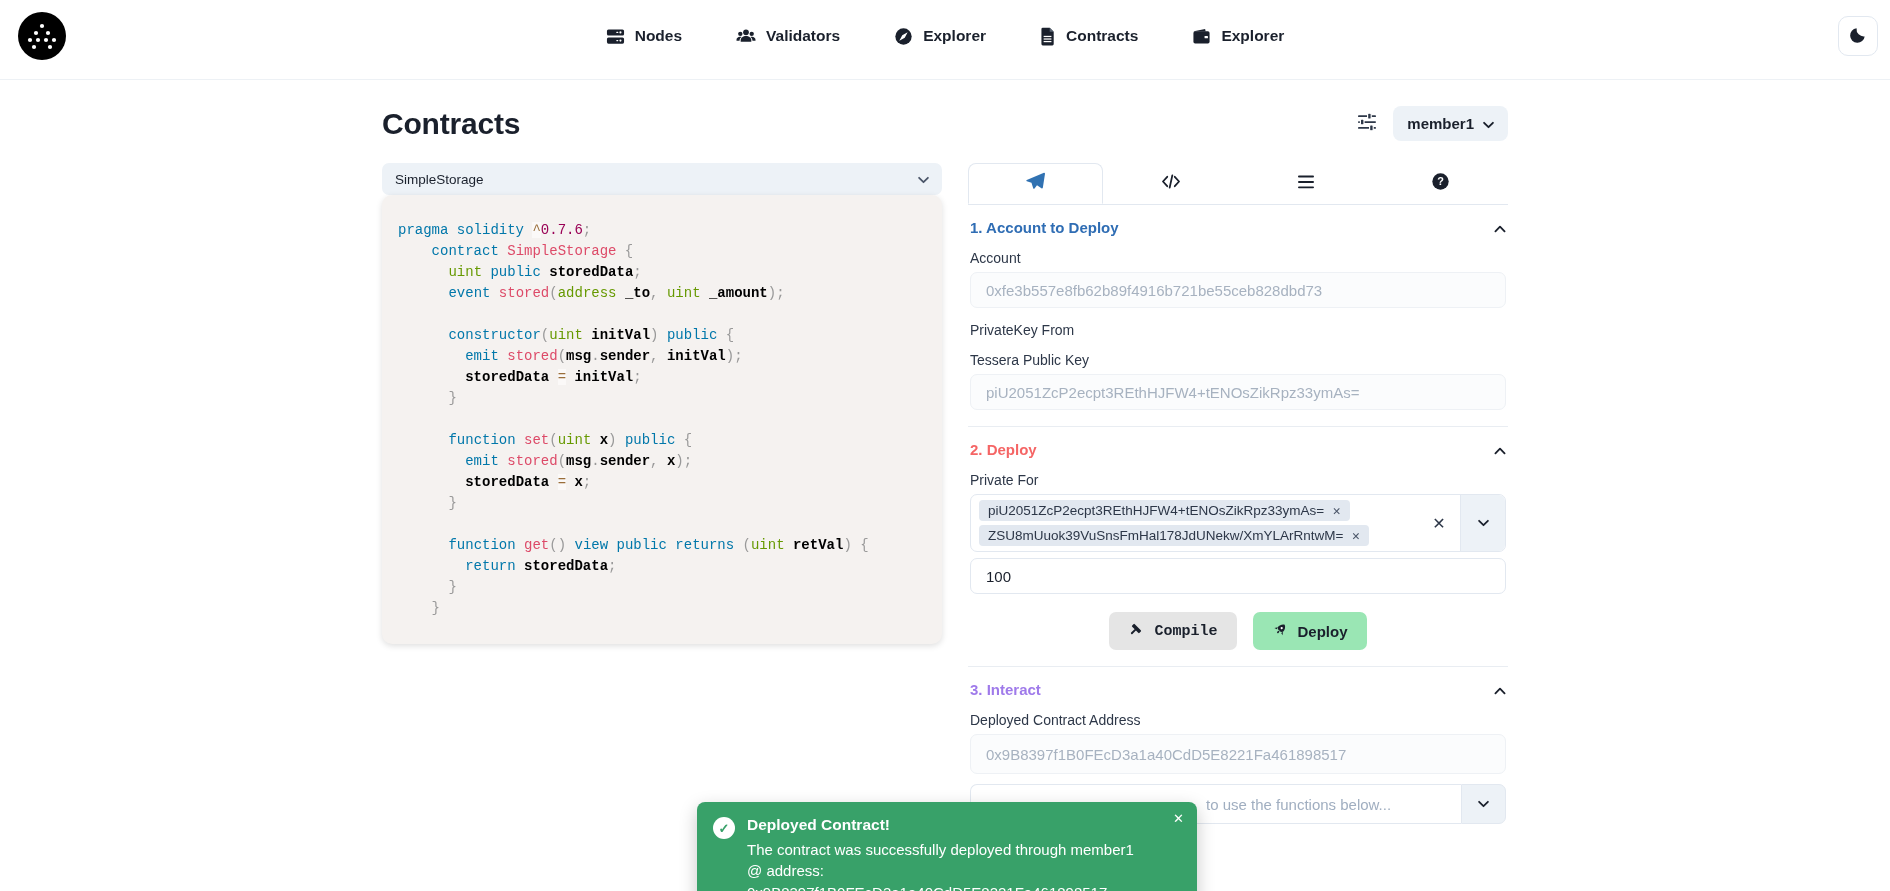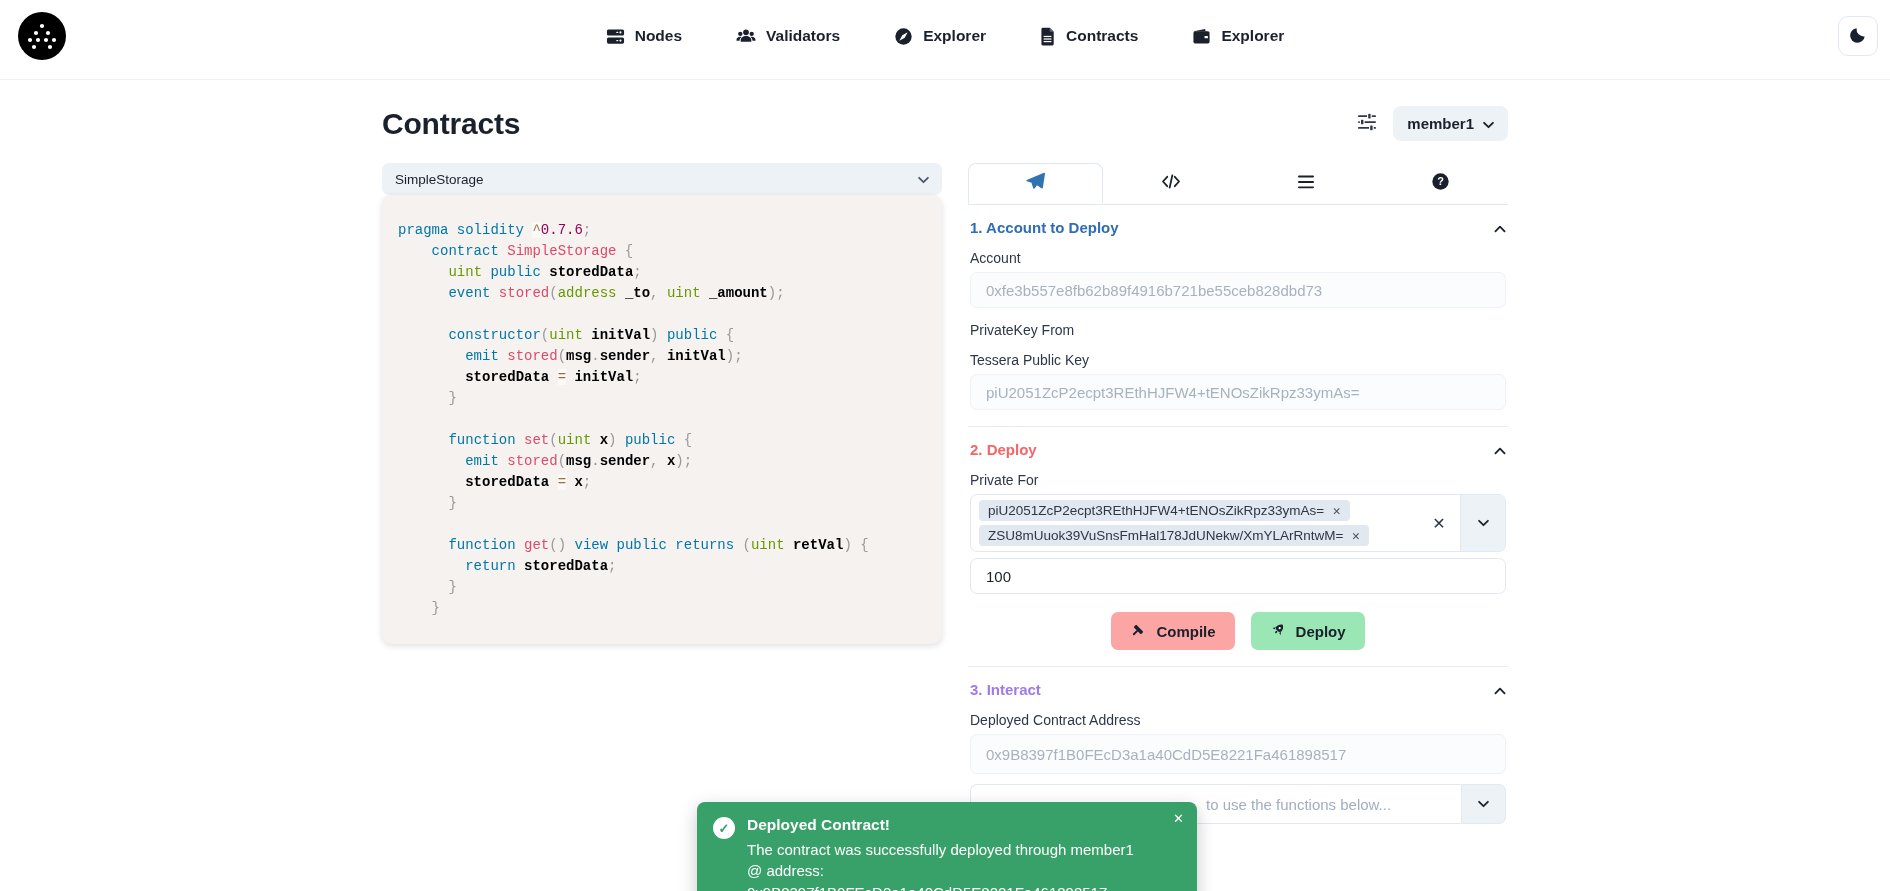--- a/index.html
+++ b/index.html
@@ -48,21 +48,21 @@
   .input { margin-top:6px; height:36px; width:100%; border:1px solid #E2E8F0; border-radius:7px; padding:0 15px; font-size:15px; color:#1A202C; background:#fff; font-family:inherit; outline:none; display:block; }
   .input.disabled { background:#FBFCFD; border-color:#EEF1F5; color:#A7B2C0; }
   .msel { margin-top:6px; border:1px solid #E2E8F0; border-radius:7px; display:flex; min-height:56px; }
   .msel-tags { flex:1; padding:5px 8px; display:flex; flex-wrap:wrap; align-content:center; gap:4px 6px; }
   .tag { background:#E2E8F0; border-radius:4px; padding:3px 9px; font-size:13.5px; color:#2D3748; display:flex; align-items:center; gap:8px; }
   .tag-x { font-size:10.5px; color:#4A5568; cursor:pointer; }
   .msel-clear { width:42px; display:flex; align-items:center; justify-content:center; font-size:16px; color:#2D3748; cursor:pointer; }
   .msel-chev { width:45px; background:#EDF2F7; border-left:1px solid #E2E8F0; border-radius:0 6px 6px 0; display:flex; align-items:center; justify-content:center; cursor:pointer; color:#1A202C; }
   .btn-row { display:flex; justify-content:center; gap:16px; margin-top:18px; }
   .btn { height:38px; border-radius:7px; display:inline-flex; align-items:center; gap:10px; padding:0 19px; font-size:15px; font-weight:700; color:#1A202C; cursor:pointer; border:none; font-family:inherit; }
-  .btn.compile { background:#fca5a5; }
+  .btn.compile { background:#e5e5e5;font-family:Liberation Mono, monospace; }
   .btn.deploy { background:#9AE6B4; }
   .fnselect { margin-top:10px; display:flex; height:40px; }
   .fnselect-main { flex:1; border:1px solid #E2E8F0; border-right:none; border-radius:7px 0 0 7px; display:flex; align-items:center; font-size:15px; color:#A0AEC0; overflow:hidden; white-space:nowrap; }
   .fnselect-main span { padding-left:235px; }
   .fnselect-chev { width:45px; background:#EDF2F7; border:1px solid #E2E8F0; border-radius:0 7px 7px 0; display:flex; align-items:center; justify-content:center; cursor:pointer; color:#1A202C; }
   
   .toast { position:absolute; left:697px; top:802px; width:500px; background:#38A169; border-radius:8px; padding:13px 16px 16px; color:#fff; box-shadow:0 6px 18px rgba(0,0,0,.22); display:flex; gap:12px; }
   .toast-icon { width:22px; height:22px; min-width:22px; background:#fff; border-radius:50%; color:#38A169; display:flex; align-items:center; justify-content:center; font-size:13px; font-weight:900; margin-top:2px; }
   .toast-title { font-size:15.5px; font-weight:700; margin:1px 0 5px; }
   .toast-msg { font-size:15px; line-height:1.42; max-width:405px; }

